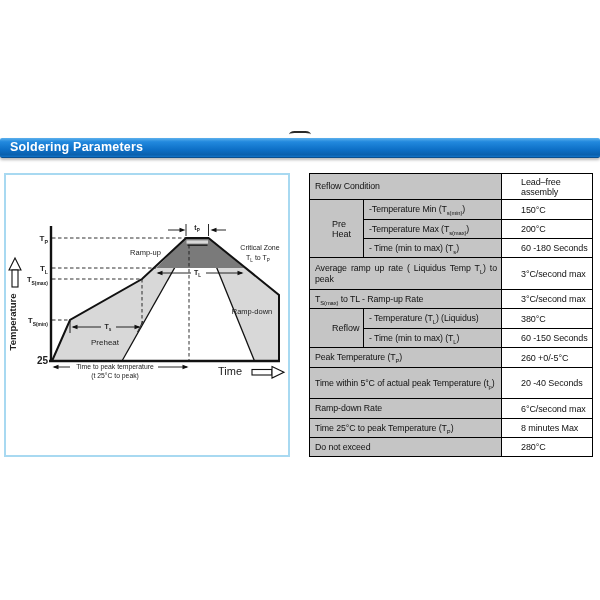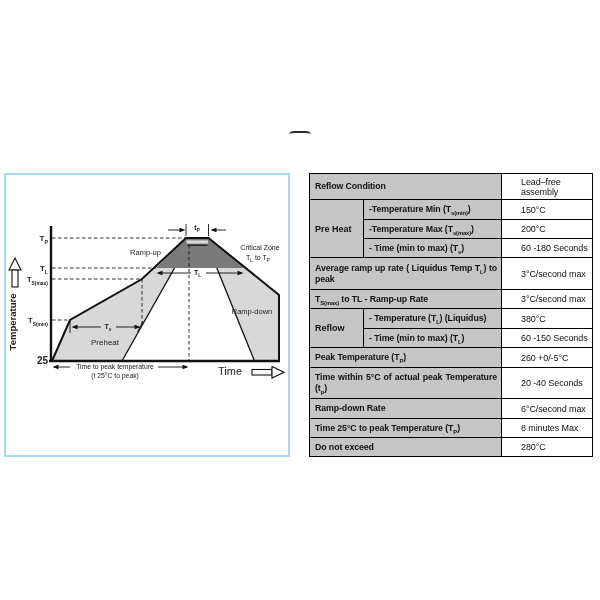--- a/index.html
+++ b/index.html
@@ -26,32 +26,35 @@
 
   .axis-tick{font-size:8px;font-weight:bold;text-align:right;}
   .axis-tick.small{font-size:7.5px;}
   .dim-lbl{font-size:7px;font-weight:bold;text-align:center;}
   .ann{font-size:7.5px;text-align:center;}
   .ann.small{font-size:7px;}
 
   
   #param-table{position:absolute;left:309px;top:173px;border-collapse:collapse;table-layout:fixed;width:283px;}
   #param-table td{border:1px solid #000;vertical-align:middle;color:#111;}
-  td.group{background:var(--label-bg);font-weight:bold;font-size:9px;padding-left:5px;}
-  td.label{background:var(--label-bg);font-weight:bold;font-size:8.8px;padding:1px 4px 1px 5px;line-height:1.2;letter-spacing:-.1px;}
+  td.group{background:var(--label-bg);font-weight:normal;font-size:9px;padding-left:22px;}
+  td.label{background:var(--label-bg);font-weight:normal;font-size:8.8px;padding:1px 4px 1px 5px;line-height:1.2;letter-spacing:-.1px;}
   td.label.justify{text-align:justify;}
   td.value{background:#fff;font-size:9px;padding-left:19px;letter-spacing:-.1px;}
 </style>
 </head>
 <body>
 
 <div id="page">
 
   <div id="arc-artifact"></div>
 
+  <div id="title-bar">
+    <div class="t">Soldering Parameters</div>
+  </div>
 
   <div id="diagram">
     <svg width="282" height="280" viewBox="0 0 282 280">
 
       <polygon points="46,186 64,145 136,104 180,63 202.5,63 273,120 273,186" fill="#d8d8d8"></polygon>
 
       <polygon points="181.5,70 201.5,70 248.5,186 116,186" fill="#ffffff"></polygon>
 
       <line x1="181.5" y1="70" x2="116" y2="186" stroke="#111" stroke-width="1.3"></line>
       <line x1="201.5" y1="70" x2="248.5" y2="186" stroke="#111" stroke-width="1.3"></line>

